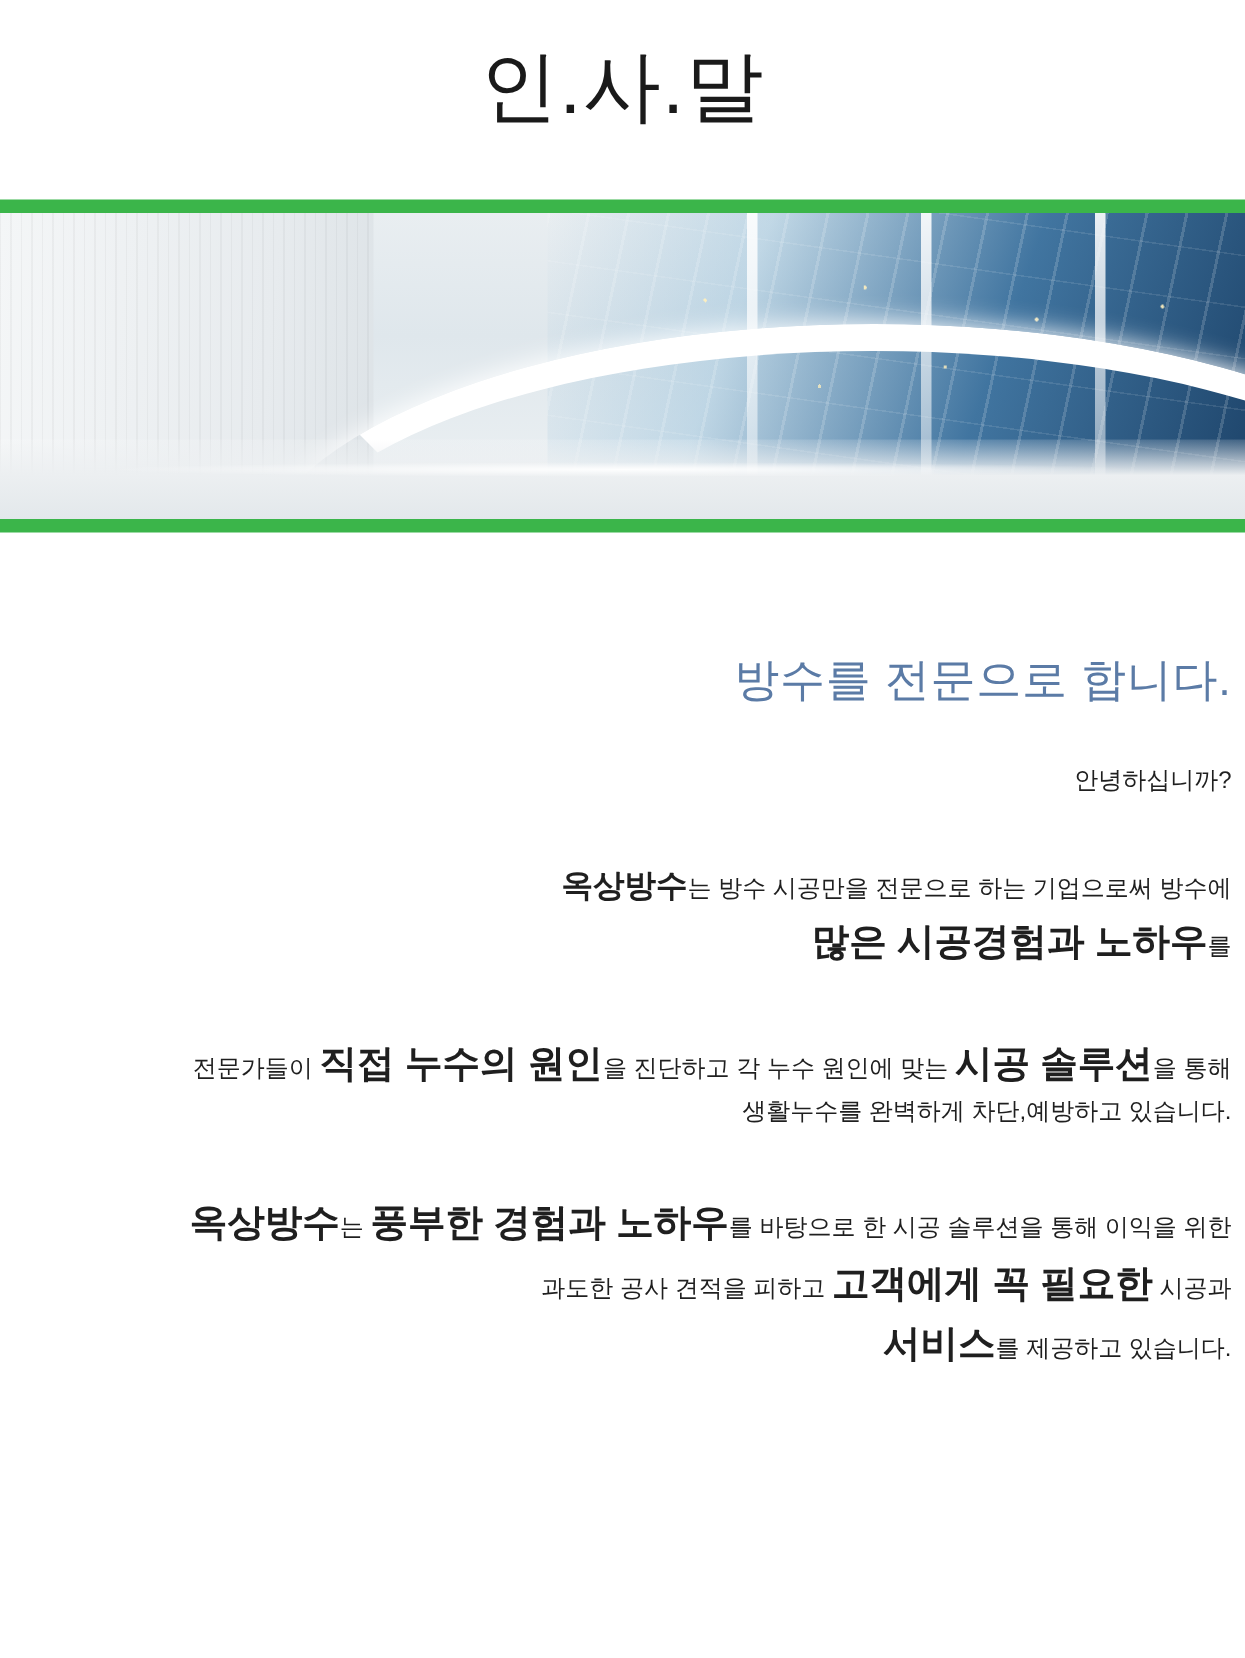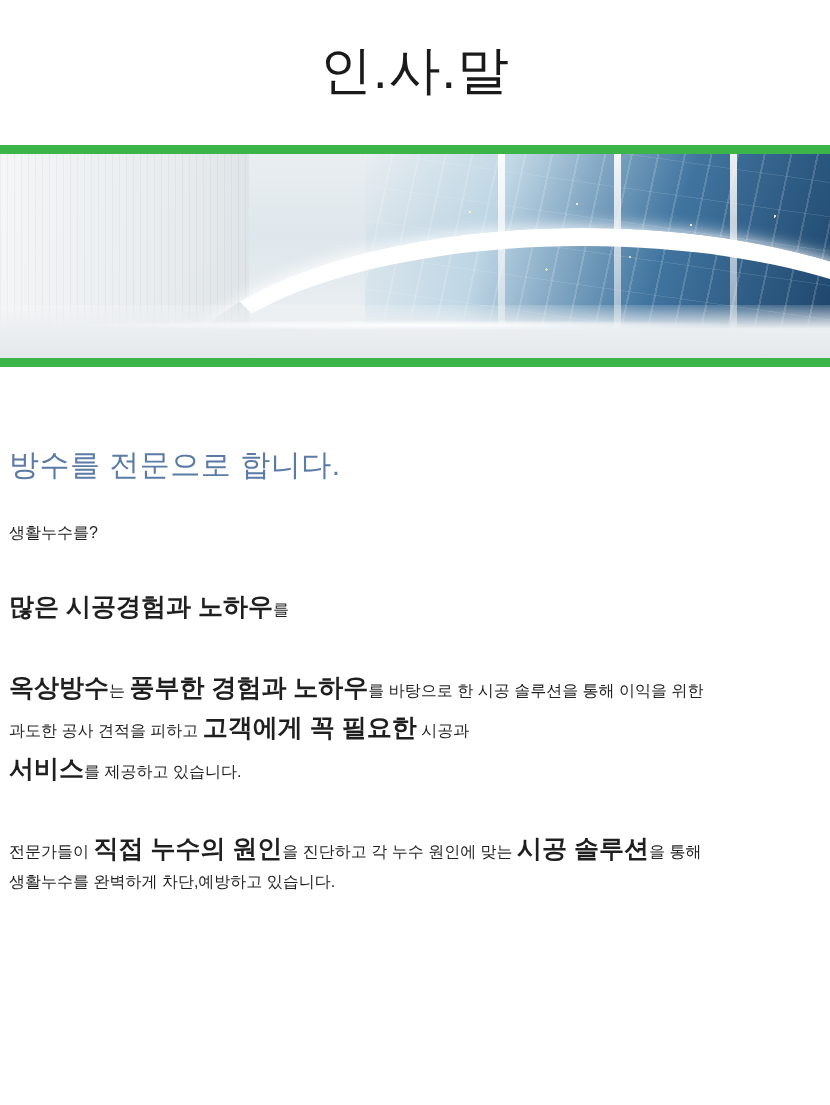--- a/index.html
+++ b/index.html
@@ -16,21 +16,21 @@
   }
   .page {
     position: relative;
     width: 830px;
     height: 1105px;
     background: #ffffff;
   }
 
   
   .title-block {
-    padding-top: 42px;
+    padding-top: 30px;
     text-align: center;
   }
   .page-title {
     font-size: 52px;
     font-weight: 400;
     letter-spacing: 1px;
     color: #1a1a1a;
     line-height: 1.1;
     margin: 0;
   }
@@ -166,21 +166,21 @@
     background: linear-gradient(180deg, rgba(255,255,255,0.9), rgba(255,255,255,0.35));
   }
   .hero .p1 { left: 60%; }
   .hero .p2 { left: 74%; }
   .hero .p3 { left: 88%; }
 
   
   .content {
     margin: 0 auto;
     width: 812px;
-    text-align: left;
+    text-align: right;
   }
   .headline {
     margin-top: 78px;
     font-size: 30px;
     color: #5b7ba6;
     font-weight: 400;
     letter-spacing: 0.5px;
   }
   .para {
     margin-top: 26px;
@@ -228,29 +228,30 @@
       <div class="floor"></div>
       <div class="floor-glow"></div>
     </div>
     <div class="rule"></div>
   </div>
 
   <div class="content">
     <div class="headline">방수를 전문으로 합니다.</div>
 
     <div class="para first">
-        <span class="line"><span class="sm">생활누수를?</span></span>
+        <span class="line"><span class="sm">안녕하십니까?</span></span>
       </div>
     <div class="para p-3">
+        <span class="line"><span class="big">옥상방수</span><span class="sm">는 방수 시공만을 전문으로 하는 기업으로써 방수에</span></span>
         <span class="line"><span class="mid">많은 시공경험과 노하우</span><span class="sm">를</span></span>
+      </div>
+    <div class="para p-4">
+        <span class="line"><span class="sm">전문가들이 </span><span class="mid">직접 누수의 원인</span><span class="sm">을 진단하고 각 누수 원인에 맞는 </span><span class="mid">시공 솔루션</span><span class="sm">을 통해</span></span>
+        <span class="line"><span class="sm">생활누수를 완벽하게 차단,예방하고 있습니다.</span></span>
       </div>
     <div class="para p-5">
         <span class="line"><span class="mid">옥상방수</span><span class="sm">는 </span><span class="mid">풍부한 경험과 노하우</span><span class="sm">를 바탕으로 한 시공 솔루션을 통해 이익을 위한</span></span>
         <span class="line"><span class="sm">과도한 공사 견적을 피하고 </span><span class="mid">고객에게 꼭 필요한</span><span class="sm"> 시공과</span></span>
         <span class="line"><span class="mid">서비스</span><span class="sm">를 제공하고 있습니다.</span></span>
       </div>
-    <div class="para p-4">
-        <span class="line"><span class="sm">전문가들이 </span><span class="mid">직접 누수의 원인</span><span class="sm">을 진단하고 각 누수 원인에 맞는 </span><span class="mid">시공 솔루션</span><span class="sm">을 통해</span></span>
-        <span class="line"><span class="sm">생활누수를 완벽하게 차단,예방하고 있습니다.</span></span>
-      </div>
   </div>
 
 </div>
 
 </body></html>

